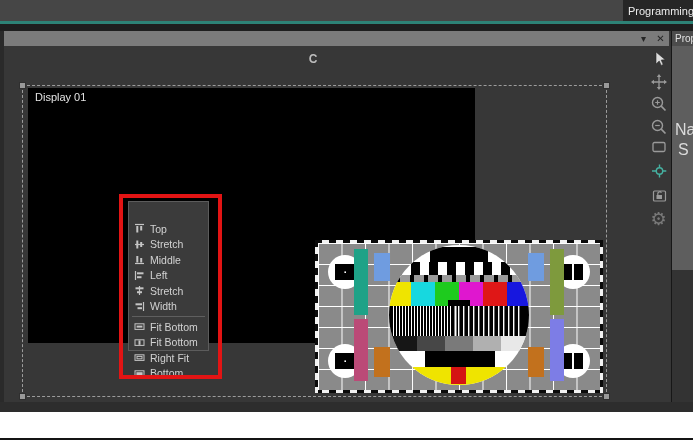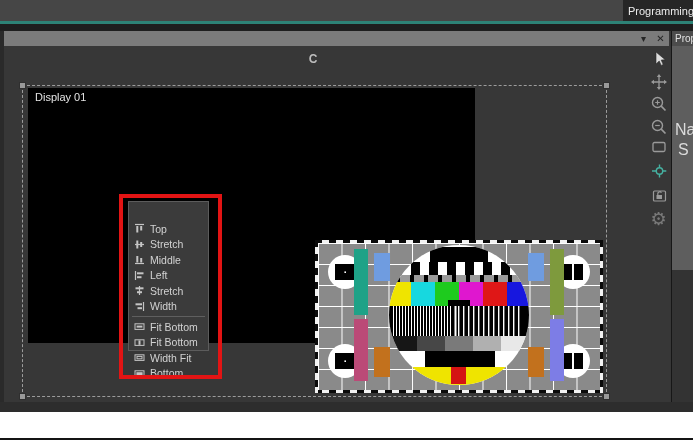--- a/index.html
+++ b/index.html
@@ -237,21 +237,21 @@
             <rect x="1" y="2.8" width="9" height="5.6" fill="none" stroke="#c4c4c4"></rect>
             <rect x="4.5" y="3.4" width="2" height="4.4" fill="#c4c4c4"></rect>
           </svg>
         <span>Fit Bottom</span>
       </div>
       <div class="mi">
         <svg width="11" height="11" viewBox="0 0 11 11">
             <rect x="1" y="2.8" width="9" height="5.6" fill="none" stroke="#c4c4c4"></rect>
             <rect x="3" y="4.4" width="5" height="2.4" fill="none" stroke="#c4c4c4"></rect>
           </svg>
-        <span>Width Fit</span>
+        <span>Right Fit</span>
       </div>
       <div class="mi">
         <svg width="11" height="11" viewBox="0 0 11 11">
             <rect x="1" y="2.8" width="9" height="5.6" fill="none" stroke="#c4c4c4"></rect>
             <rect x="2.4" y="4.2" width="6.2" height="2.8" fill="#c4c4c4"></rect>
           </svg>
         <span>Bottom</span>
       </div>
     </div>
 

